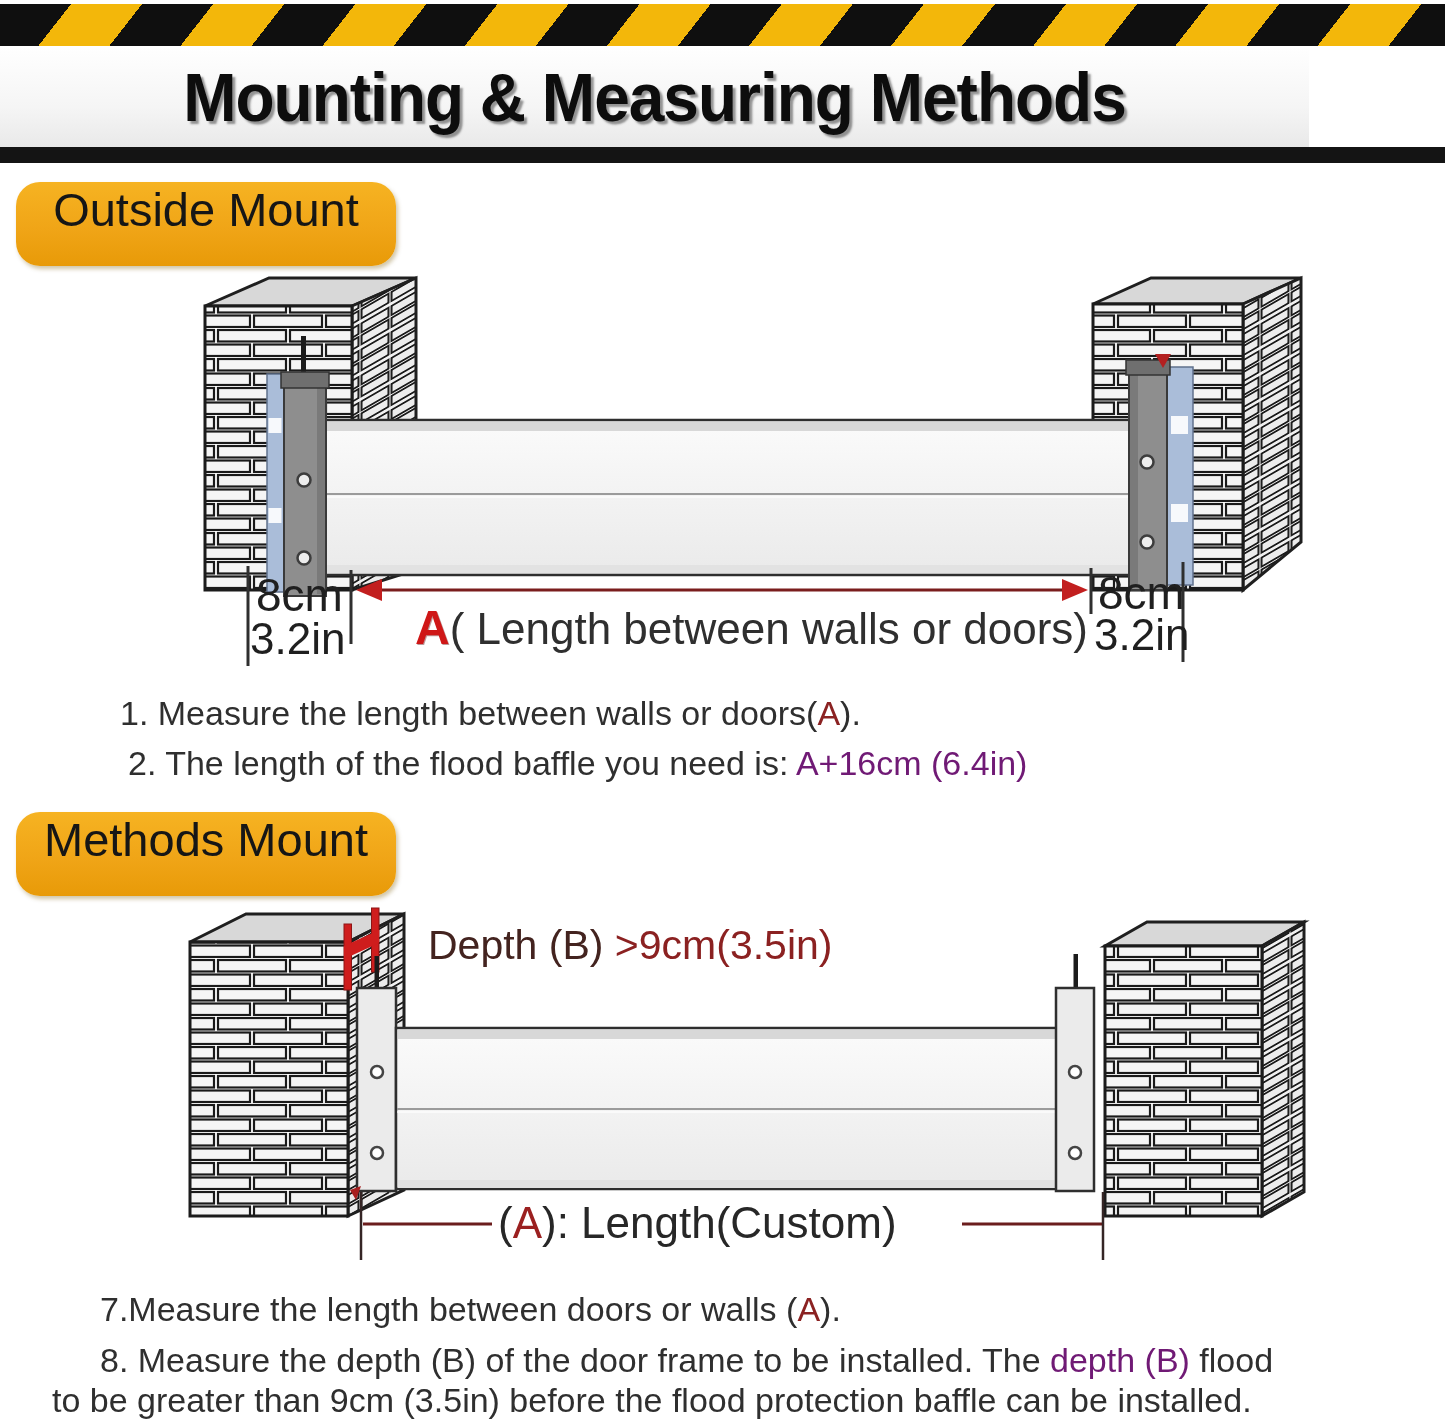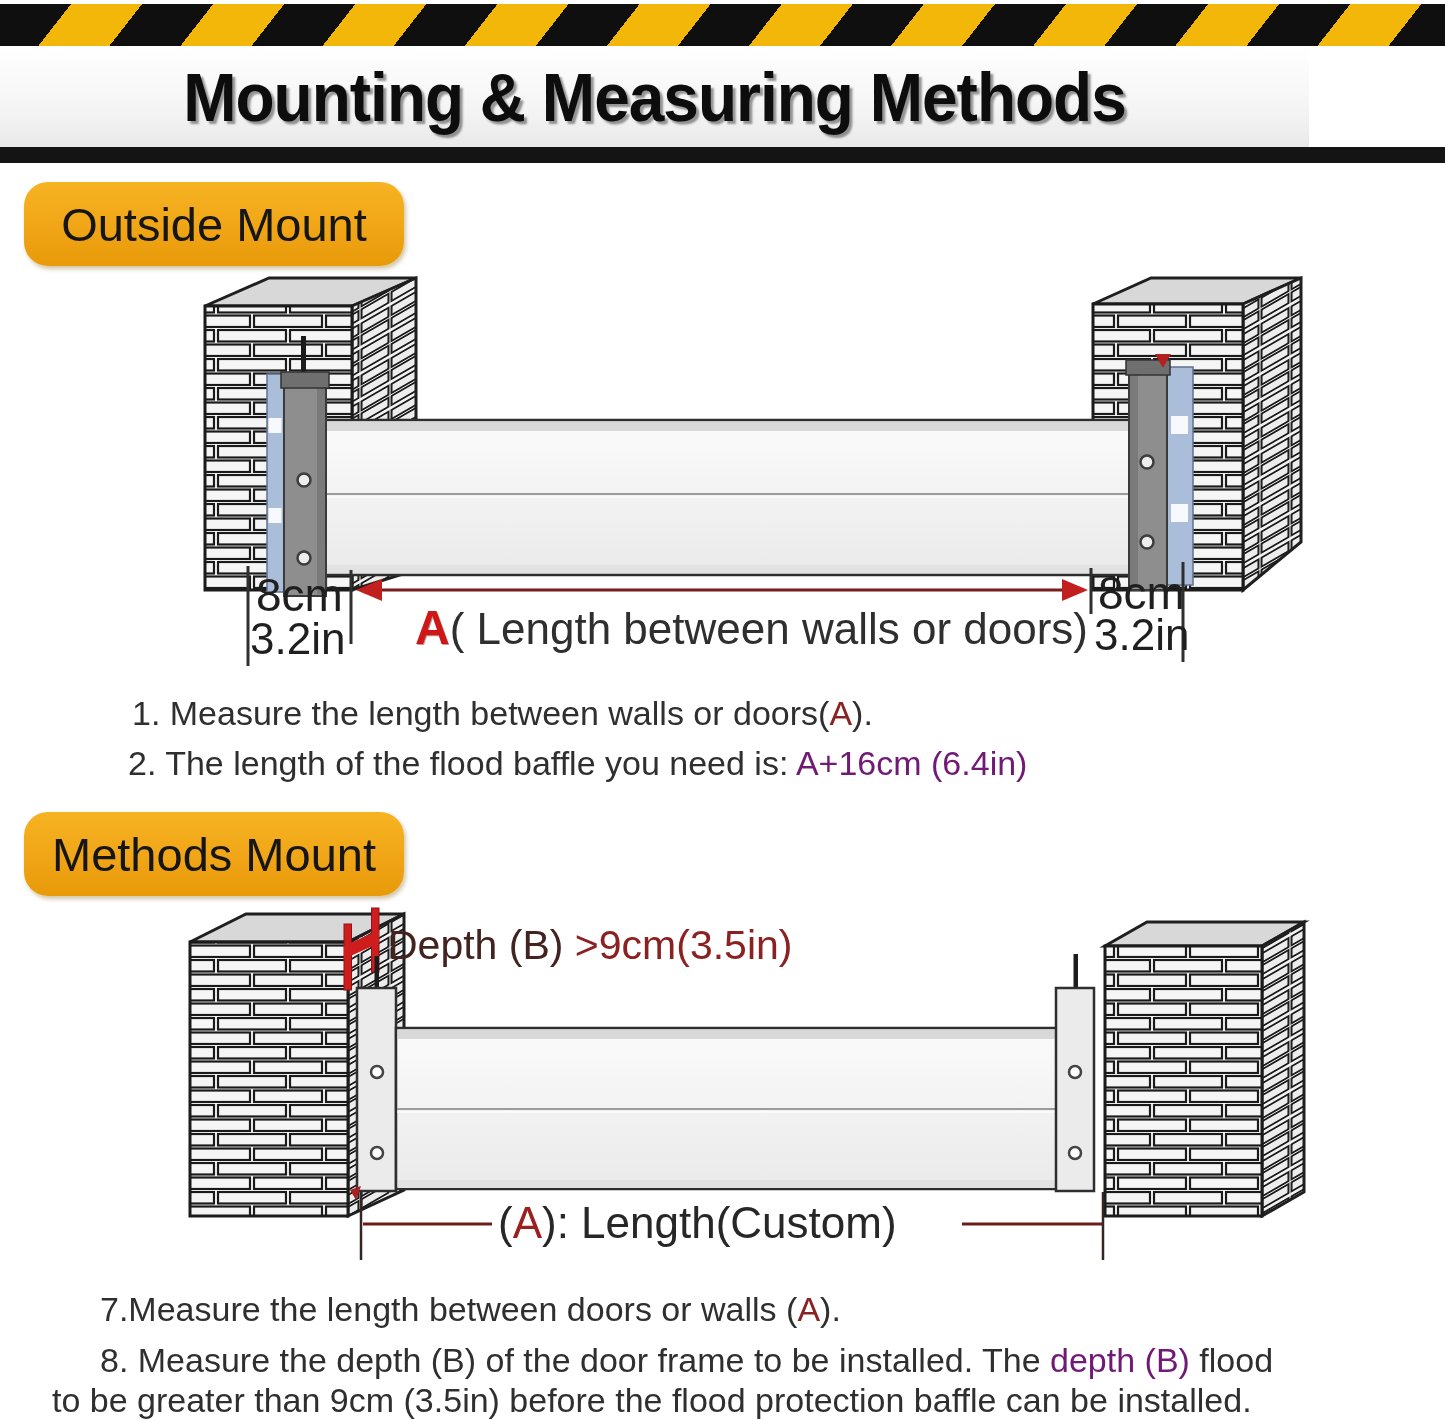--- a/index.html
+++ b/index.html
@@ -19,40 +19,40 @@
     display:flex;align-items:center;justify-content:center;
   }
   .pagetitle{
     font-size:64px;font-weight:bold;color:#0d0d0d;letter-spacing:-1px;white-space:nowrap;
     text-shadow:3px 3px 2px rgba(50,50,50,.5);
     transform:scaleY(1.08);
   }
   .blackbar{position:absolute;left:0;top:147px;width:1445px;height:16px;background:#141414;}
   
   .badge{
-    position:absolute;left:24px;width:380px;height:84px;border-radius:24px;
+    position:absolute;left:16px;width:380px;height:84px;border-radius:24px;
     background:linear-gradient(180deg,#f6b322 0%,#f0a517 55%,#e89a08 100%);
     box-shadow:2px 3px 4px rgba(120,90,0,.35);
-    display:flex;align-items:center;justify-content:center;
+    display:flex;align-items:flex-start;justify-content:center;
     font-size:47px;color:#161616;white-space:nowrap;
   }
   .badge.outside{top:182px;}
   .badge.inside{top:812px;}
   
   .diagram{position:absolute;left:0;}
   
   .lbl{position:absolute;white-space:nowrap;color:#1f1f1f;}
   .gapcm{font-size:46px;}
   .gapin{font-size:44px;}
   .span-a{font-size:48px;font-weight:bold;color:#cf1717;text-shadow:1px 1px 0 rgba(90,0,0,.4);}
   .span-rest{font-size:44px;color:#2f2f2f;}
   .step{position:absolute;font-size:34px;color:#2f2f2f;white-space:nowrap;}
   .redA{color:#8b2222;}
   .redpart{color:#701a75;}
-  .depthlbl{position:absolute;font-size:41px;white-space:nowrap;}
+  .depthlbl{position:absolute;font-size:41px;white-space:nowrap;padding-left:40px;}
   .depth-pre{color:#43231f;}
   .depth-req{color:#8b2121;}
   .lenlbl{position:absolute;font-size:44px;color:#272727;white-space:nowrap;}
   .lenA{color:#9b2020;}
 </style>
 </head>
 <body>
 
 <div class="page">
 
@@ -141,21 +141,21 @@
       <line x1="1183" y1="292" x2="1183" y2="392" stroke="#2f2f2f" stroke-width="3"></line>
     </g>
   </svg>
 
   <div class="lbl gapcm" style="left:256px;top:568px">8cm</div>
   <div class="lbl gapin" style="left:250px;top:614px">3.2in</div>
   <div class="lbl" style="left:415px;top:600px"><span class="span-a">A</span><span class="span-rest">( Length between walls or doors)</span></div>
   <div class="lbl gapcm" style="left:1098px;top:566px">8cm</div>
   <div class="lbl gapin" style="left:1094px;top:610px">3.2in</div>
 
-  <div class="step" style="left:132px;top:694px"><span>1. Measure the length between walls or doors(</span><span class="redA">A</span><span>).</span></div>
+  <div class="step" style="left:120px;top:694px"><span>1. Measure the length between walls or doors(</span><span class="redA">A</span><span>).</span></div>
   <div class="step" style="left:128px;top:744px"><span>2. The length of the flood baffle you need is: </span><span class="redpart">A+16cm (6.4in)</span></div>
 
   <div class="badge inside">
     <span>Methods Mount</span>
   </div>
 
   <svg class="diagram" style="top:900px" width="1445" height="380" viewBox="0 0 1445 380">
 
     <g>
       <polygon points="190,42 348,42 404,14 246,14" fill="#d8d8d8" stroke="#1f1f1f" stroke-width="3"></polygon>

